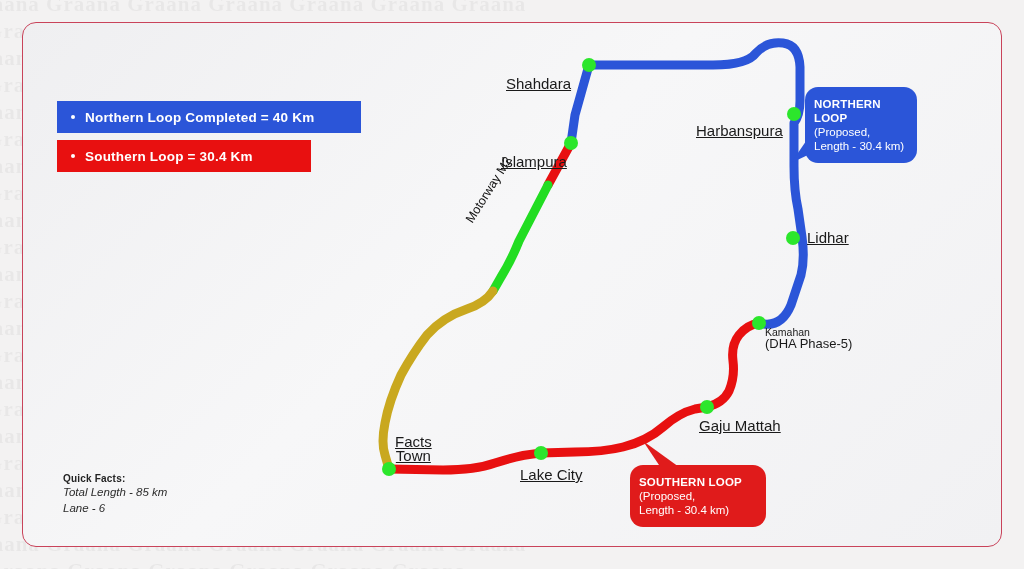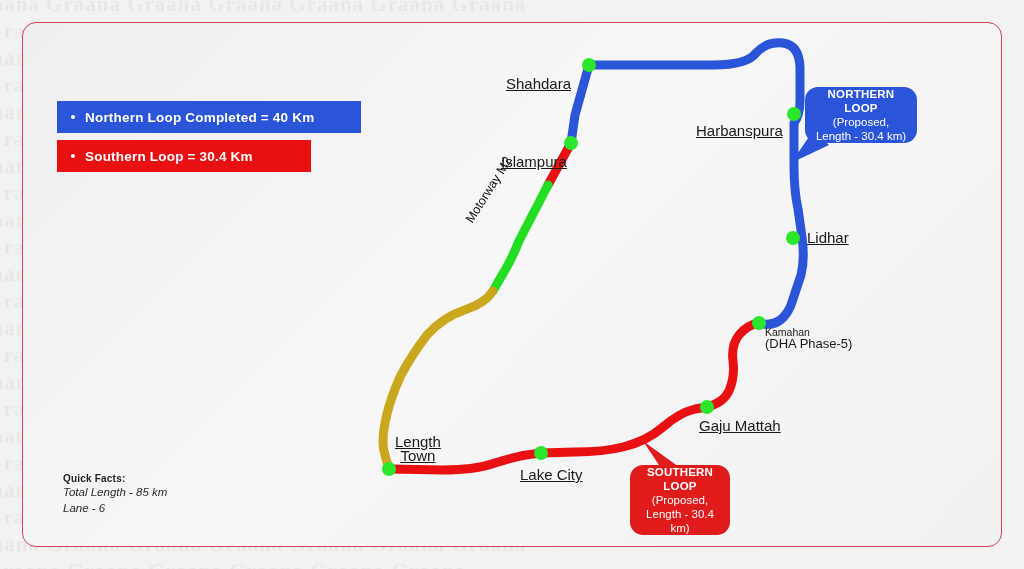--- a/index.html
+++ b/index.html
@@ -130,33 +130,32 @@
     transform: rotate(-58deg);
     transform-origin: left top;
     white-space: nowrap;
   }
 
   
   .callout {
     position: absolute;
     border-radius: 13px;
     color: #fff;
-    text-align: center;
     font-size: 11.5px;
     line-height: 14px;
-    padding: 0 9px;
+    padding: 10px 9px;
     box-sizing: border-box;
   }
   .callout-title { font-weight: bold; letter-spacing: 0.2px; }
   #callout-north {
     left: 782px; top: 64px; width: 112px;
     background: #2b55d8;
   }
   #callout-south {
-    left: 607px; top: 442px; width: 100px;
+    left: 607px; top: 442px; width: 136px;
     background: #e01b1b;
   }
 </style>
 </head>
 <body>
 
 <div id="backdrop">
     <div class="wm-row" style="top: -8px; left: -35px;">Graana Graana Graana Graana Graana Graana Graana</div>
     <div class="wm-row" style="top: 19px; left: -95px;">Graana Graana Graana Graana Graana Graana Graana</div>
     <div class="wm-row" style="top: 46px; left: -35px;">Graana Graana Graana Graana Graana Graana Graana</div>
@@ -236,21 +235,21 @@
 
   <div style="position:absolute; left:714px; top:303px;margin-left:28px;">
     <div class="place-sub" style="font-size:10.5px;">Kamahan</div>
     <div class="place-sub">(DHA Phase-5)</div>
   </div>
 
   <div class="place-label" style="left:676px; top:396px;">Gaju Mattah</div>
   <div class="place-label" style="left:497px; top:445px;">Lake City</div>
 
   <div style="position:absolute; left:372px; top:412px; text-align:center;">
-    <div class="place-label" style="position:static;">Length</div>
+    <div class="place-label" style="position:static;">Facts</div>
     <div class="place-label" style="position:static;">Town</div>
   </div>
 
   <div id="label-motorway">Motorway M2</div>
 
   <div class="callout" id="callout-north">
     <div class="callout-title">NORTHERN LOOP</div>
     <div>(Proposed,</div>
     <div>Length - 30.4 km)</div>
   </div>

